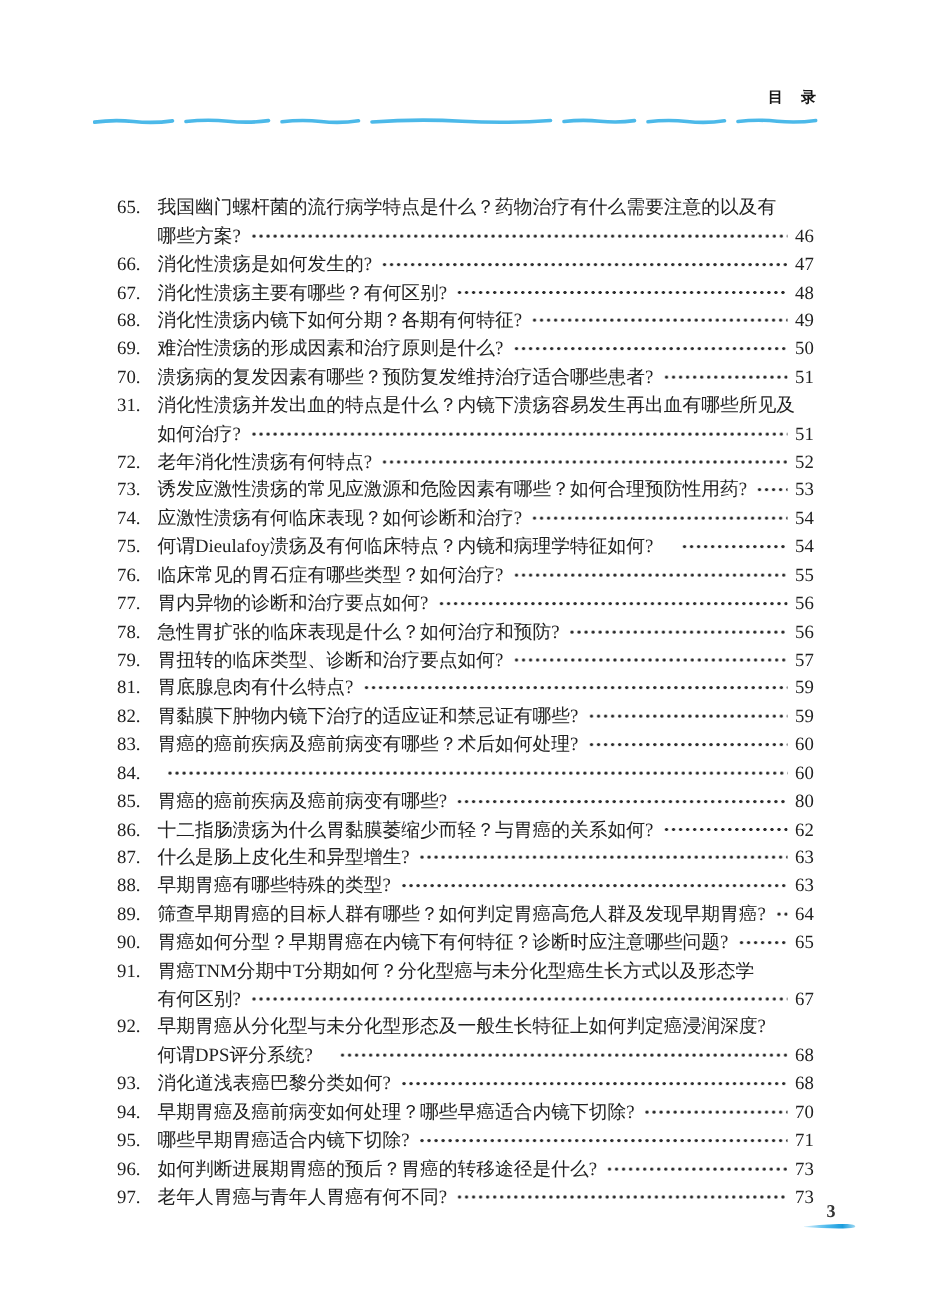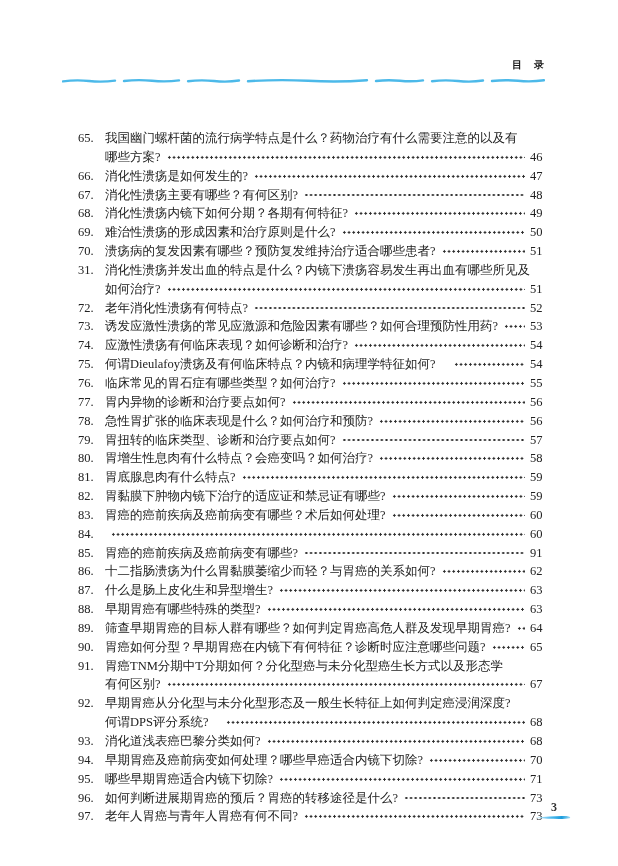--- a/index.html
+++ b/index.html
@@ -245,30 +245,20 @@
         <span class="num">79.</span>
         <div class="entry-body">
           <div class="line">
             <span class="text">胃扭转的临床类型、诊断和治疗要点如何?</span>
             <span class="leader"></span>
             <span class="page">57</span>
           </div>
         </div>
       </div>
       <div class="entry">
-        <span class="num">80.</span>
-        <div class="entry-body">
-          <div class="line">
-            <span class="text">胃增生性息肉有什么特点？会癌变吗？如何治疗?</span>
-            <span class="leader"></span>
-            <span class="page">58</span>
-          </div>
-        </div>
-      </div>
-      <div class="entry">
         <span class="num">81.</span>
         <div class="entry-body">
           <div class="line">
             <span class="text">胃底腺息肉有什么特点?</span>
             <span class="leader"></span>
             <span class="page">59</span>
           </div>
         </div>
       </div>
       <div class="entry">
@@ -299,21 +289,21 @@
             <span class="page">60</span>
           </div>
         </div>
       </div>
       <div class="entry">
         <span class="num">85.</span>
         <div class="entry-body">
           <div class="line">
             <span class="text">胃癌的癌前疾病及癌前病变有哪些?</span>
             <span class="leader"></span>
-            <span class="page">91</span>
+            <span class="page">80</span>
           </div>
         </div>
       </div>
       <div class="entry">
         <span class="num">86.</span>
         <div class="entry-body">
           <div class="line">
             <span class="text">十二指肠溃疡为什么胃黏膜萎缩少而轻？与胃癌的关系如何?</span>
             <span class="leader"></span>
             <span class="page">62</span>

